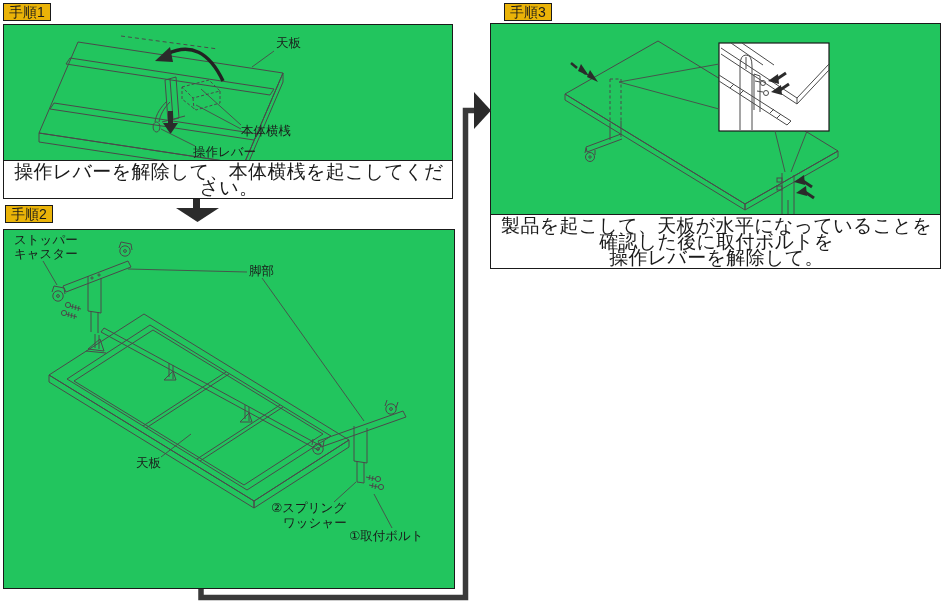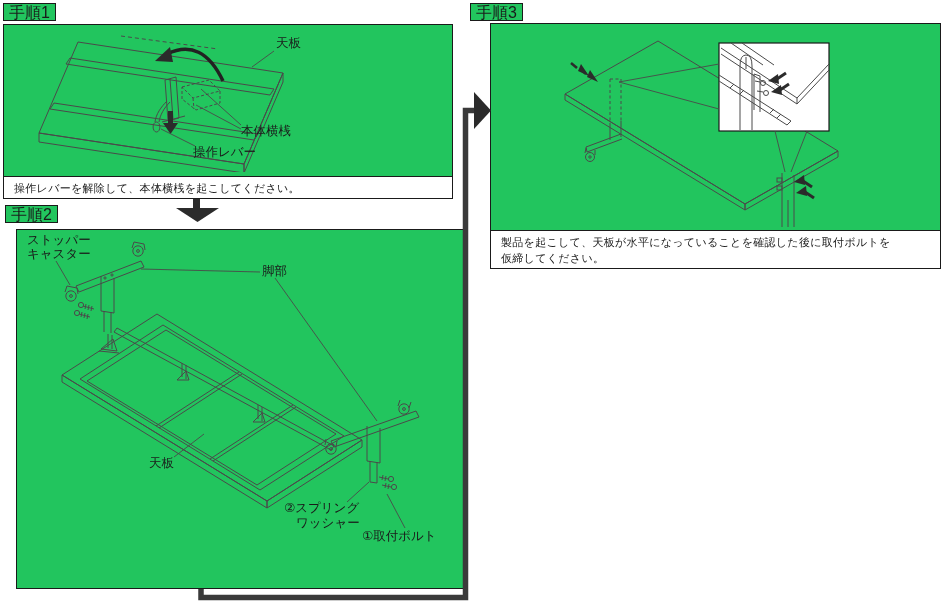--- a/index.html
+++ b/index.html
@@ -2,29 +2,30 @@
 <html><head>
 <meta charset="utf-8">
 <style>
   html,body{margin:0;padding:0;}
   body{
     width:948px;height:607px;position:relative;background:#ffffff;
     font-family:"Liberation Sans","DejaVu Sans",sans-serif;color:#1a1a1a;
     overflow:hidden;
   }
   .step-tag{
-    position:absolute;border:1.5px solid #1a1a1a;background:#22c55e;
-    font-size:16px;line-height:13px;padding:2px 5px 1px 5px;white-space:nowrap;
+    position:absolute;border:1.5px solid #1a1a1a;background:#eab308;
+    font-size:14px;line-height:13px;padding:2px 5px 1px 5px;white-space:nowrap;
   }
   .step-box{position:absolute;border:1.5px solid #1a1a1a;background:#22c55e;box-sizing:border-box;}
   .step-box svg{position:absolute;left:0;top:0;}
   .caption{
     position:absolute;left:0;right:0;bottom:0;border-top:1.5px solid #1a1a1a;
-    font-size:11px;line-height:16px;padding:3px 8px 2px 10px;background:#fff;
+    font-size:19px;line-height:16px;padding:3px 8px 2px 10px;background:#fff;
     letter-spacing:0.3px;
+    text-align:center;
   }
   svg text{font-family:"Liberation Sans","DejaVu Sans",sans-serif;font-size:12.5px;fill:#1a1a1a;}
   .ln{stroke:#4a4a4a;stroke-width:1;fill:none;}
   .ld{stroke:#4a4a4a;stroke-width:0.9;fill:none;}
   .blk{fill:#2b2b2b;stroke:none;}
   #flow{position:absolute;left:0;top:0;pointer-events:none;}
 </style>
 </head>
 <body>
 
@@ -79,21 +80,21 @@
     </g>
     <text x="272" y="22">天板</text>
     <text x="237" y="110">本体横桟</text>
     <text x="189" y="131">操作レバー</text>
   </svg>
   <div class="caption">操作レバーを解除して、本体横桟を起こしてください。</div>
 </div>
 
 <div class="step-tag" style="left:5px;top:205px;">手順2</div>
 
-<div class="step-box" style="left:16px;top:229px;width:452px;height:360px;">
+<div class="step-box" style="left:3px;top:229px;width:452px;height:360px;">
   <svg width="449" height="316" viewBox="0 0 449 316">
     <g>
 
       <polygon class="ln" points="140,84 345,210 250,271 45,145"></polygon>
       <polygon class="ln" points="45,145 250,271 250,278 45,152"></polygon>
       <polygon class="ln" points="345,210 250,271 250,278 345,217"></polygon>
 
       <polygon class="ln" points="146,95 327,206 243,260 63,149"></polygon>
       <polygon class="ln" points="149,100 319,204 240,255 70,151"></polygon>
 
@@ -181,21 +182,21 @@
     <text x="10" y="14">ストッパー</text>
     <text x="10" y="28">キャスター</text>
     <text x="245" y="45">脚部</text>
     <text x="132" y="237">天板</text>
     <text x="267" y="282">②スプリング</text>
     <text x="279" y="297">ワッシャー</text>
     <text x="345" y="310">①取付ボルト</text>
   </svg>
 </div>
 
-<div class="step-tag" style="left:470px;top:3px;">手順3</div>
+<div class="step-tag" style="left:504px;top:3px;">手順3</div>
 
 <div class="step-box" style="left:490px;top:23px;width:451px;height:246px;">
   <svg width="448" height="204" viewBox="0 0 448 204">
     <g>
       <polygon class="ln" points="167,17 347,127 254,180 74,70"></polygon>
       <polygon class="ln" points="74,70 254,180 254,186 74,76"></polygon>
       <polygon class="ln" points="347,127 254,180 254,186 347,133"></polygon>
 
       <line class="ln" x1="119" y1="55" x2="119" y2="100" stroke-dasharray="3,2.5"></line>
       <line class="ln" x1="130" y1="55" x2="130" y2="97" stroke-dasharray="3,2.5"></line>
@@ -262,21 +263,21 @@
     </g>
     <g>
       <line class="ld" x1="128" y1="58" x2="228" y2="40"></line>
       <line class="ld" x1="128" y1="58" x2="228" y2="85"></line>
       <line class="ld" x1="284" y1="107" x2="294" y2="148"></line>
       <line class="ld" x1="316" y1="107" x2="300" y2="148"></line>
     </g>
   </svg>
   <div class="caption">
     <div>製品を起こして、天板が水平になっていることを確認した後に取付ボルトを</div>
-    <div>仮締してください。</div>
+    <div>操作レバーを解除して。</div>
   </div>
 </div>
 
 <svg id="flow" width="948" height="607">
   <g>
     <rect class="blk" x="193" y="199" width="7" height="10"></rect>
     <polygon class="blk" points="176,208 219,208 197.5,222"></polygon>
   </g>
   <g>
     <path d="M 201 589 L 201 597.5 L 465.5 597.5 L 465.5 110.5 L 475 110.5" fill="none" stroke="#3a3a3a" stroke-width="5.5"></path>

